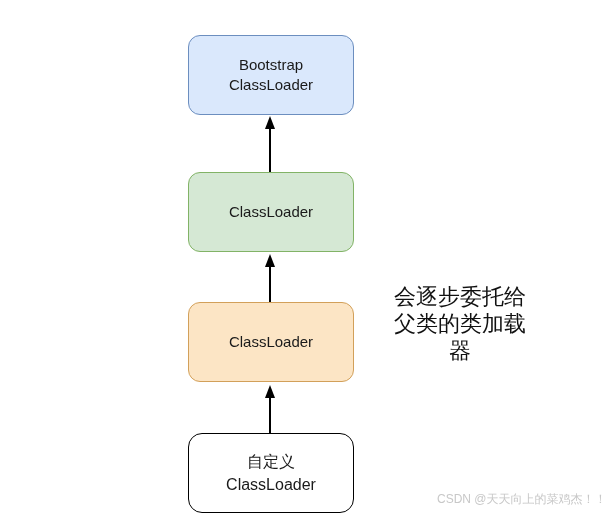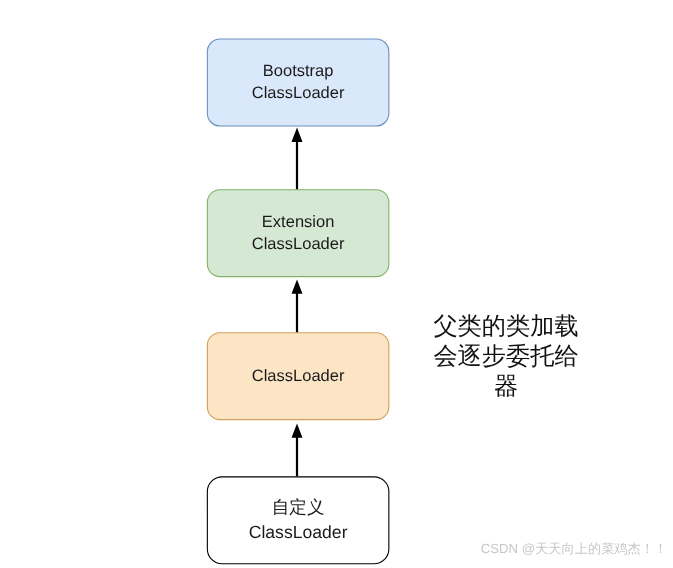--- a/index.html
+++ b/index.html
@@ -86,21 +86,20 @@
 <body>
 
 <div class="canvas">
 
   <div class="node node-bootstrap">
     <div>Bootstrap</div>
     <div>ClassLoader</div>
   </div>
 
   <div class="node node-extension">
-    <div>Extension</div>
     <div>ClassLoader</div>
   </div>
 
   <div class="node node-application">
     <div>ClassLoader</div>
   </div>
 
   <div class="node node-custom">
     <div>自定义</div>
     <div>ClassLoader</div>
@@ -115,20 +114,20 @@
     <div class="arrow-head"></div>
     <div class="arrow-line"></div>
   </div>
 
   <div class="arrow arrow-1">
     <div class="arrow-head"></div>
     <div class="arrow-line"></div>
   </div>
 
   <div class="annotation">
+    <div>会逐步委托给</div>
     <div>父类的类加载</div>
-    <div>会逐步委托给</div>
     <div>器</div>
   </div>
 
   <div class="watermark">CSDN @天天向上的菜鸡杰！！</div>
 
 </div>
 
 </body></html>

